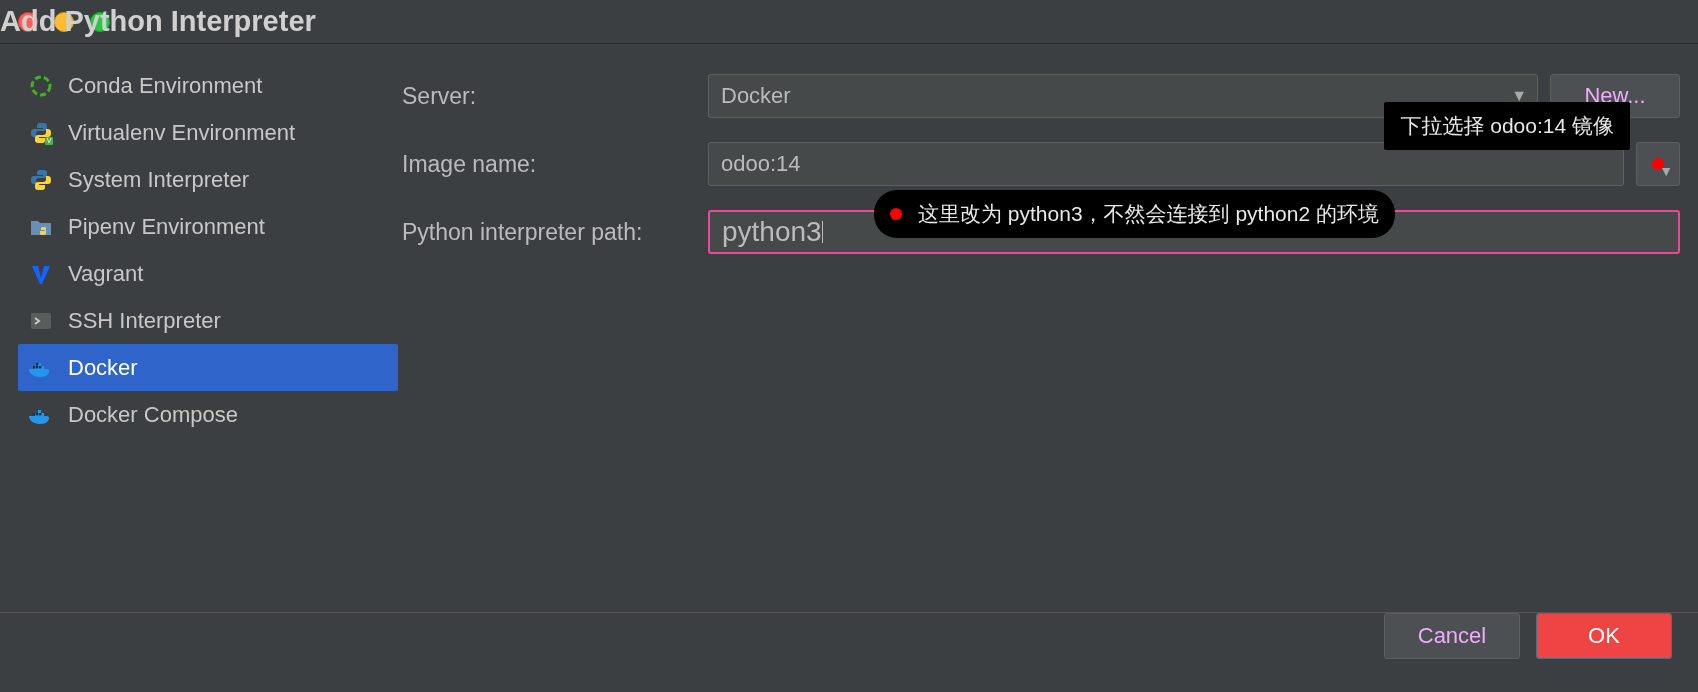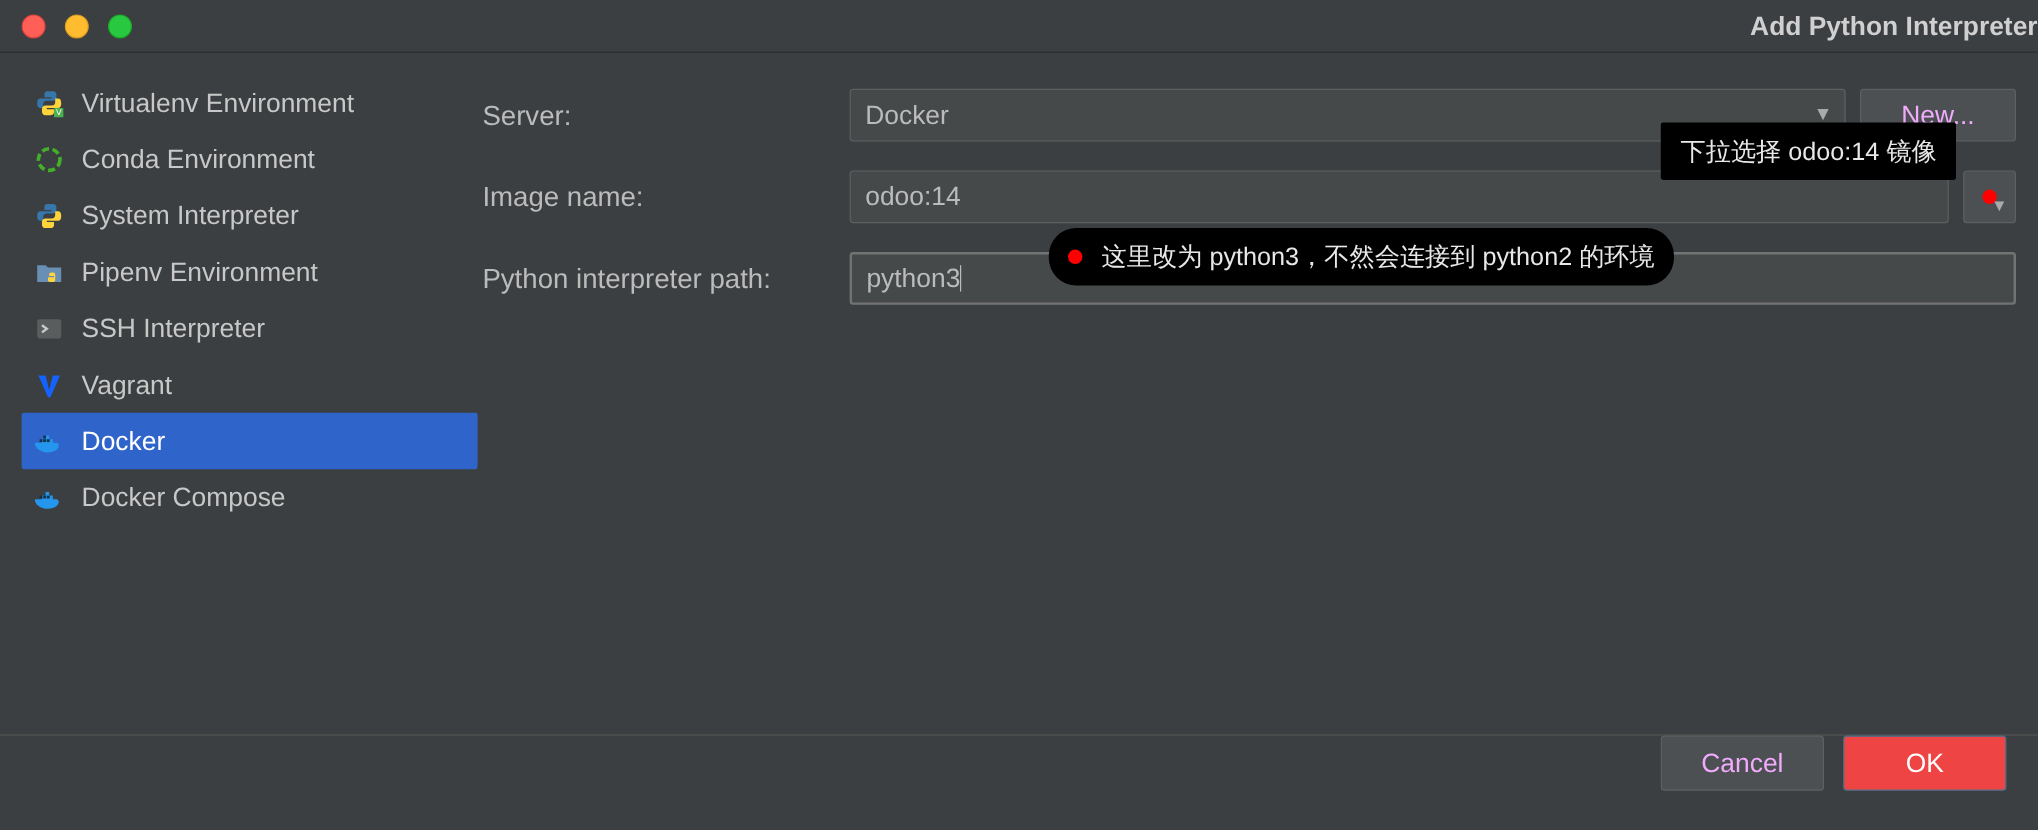--- a/index.html
+++ b/index.html
@@ -21,22 +21,22 @@
   }
   .traffic .dot {
     width: 20px; height: 20px; border-radius: 50%;
   }
   .dot.red    { background: #ff5f57; border: 1px solid #e0443e; }
   .dot.yellow { background: #febc2e; border: 1px solid #d89d22; }
   .dot.green  { background: #28c840; border: 1px solid #1aab29; }
   .title-text {
     position: absolute;
     left: 0; right: 0;
-    text-align: right;
-    font-size: 22px;
+    text-align: left;
+    font-size: 29px;
     font-weight: 600;
     color: #d0d0d0;
     pointer-events: none;
   }
 
   .body-wrap {
     position: absolute;
     top: 44px; left: 0; right: 0; bottom: 0;
     background: #3c3f41;
   }
@@ -125,24 +125,24 @@
   }
   .btn.primary {
     background: #ef4444;
     border-color: #4c708c;
     color: #ffffff;
   }
   .text-input {
     flex: 1;
     height: 44px;
     background: #45494a;
-    border: 2px solid #737373;
+    border: 2px solid #ec4899;
     border-radius: 3px;
     padding: 0 12px;
-    font-size: 22px;
+    font-size: 28px;
     color: #bbbbbb;
     outline: none;
   }
   .caret {
     display:inline-block;
     width: 1px; height: 22px;
     background:#bbbbbb;
     vertical-align: middle;
   }
 
@@ -206,75 +206,75 @@
 
 <div class="body-wrap">
 
   <div class="content">
 
     <div class="sidebar">
 
       <div class="sidebar-item">
         <span class="icon">
           <svg viewBox="0 0 24 24" width="24" height="24">
+              <circle cx="12" cy="12" r="9" fill="none" stroke="#43b02a" stroke-width="3" stroke-dasharray="6 3"></circle>
+            </svg>
+        </span>
+        <span>Conda Environment</span>
+      </div>
+
+      <div class="sidebar-item">
+        <span class="icon">
+          <svg viewBox="0 0 24 24" width="24" height="24">
               <path fill="#3776ab" d="M11 2c-3 0-3 2-3 3v2h6v1H5c-2 0-3 1-3 4s1 4 3 4h2v-3c0-2 1-3 3-3h5c2 0 3-1 3-3V5c0-2-1-3-3-3h-4z"></path>
               <path fill="#ffd43b" d="M13 22c3 0 3-2 3-3v-2h-6v-1h9c2 0 3-1 3-4s-1-4-3-4h-2v3c0 2-1 3-3 3H9c-2 0-3 1-3 3v2c0 2 1 3 3 3h4z"></path>
               <rect x="16" y="16" width="8" height="8" fill="#4caf50" rx="1"></rect>
               <text x="20" y="22" font-size="7" fill="#fff" text-anchor="middle">V</text>
             </svg>
         </span>
         <span>Virtualenv Environment</span>
       </div>
 
       <div class="sidebar-item">
         <span class="icon">
           <svg viewBox="0 0 24 24" width="24" height="24">
-              <circle cx="12" cy="12" r="9" fill="none" stroke="#43b02a" stroke-width="3" stroke-dasharray="6 3"></circle>
-            </svg>
-        </span>
-        <span>Conda Environment</span>
-      </div>
-
-      <div class="sidebar-item">
-        <span class="icon">
-          <svg viewBox="0 0 24 24" width="24" height="24">
               <path fill="#3776ab" d="M11 2c-3 0-3 2-3 3v2h6v1H5c-2 0-3 1-3 4s1 4 3 4h2v-3c0-2 1-3 3-3h5c2 0 3-1 3-3V5c0-2-1-3-3-3h-4z"></path>
               <path fill="#ffd43b" d="M13 22c3 0 3-2 3-3v-2h-6v-1h9c2 0 3-1 3-4s-1-4-3-4h-2v3c0 2-1 3-3 3H9c-2 0-3 1-3 3v2c0 2 1 3 3 3h4z"></path>
             </svg>
         </span>
         <span>System Interpreter</span>
       </div>
 
       <div class="sidebar-item">
         <span class="icon">
           <svg viewBox="0 0 24 24" width="24" height="24">
               <path fill="#6a8fb5" d="M2 6h7l2 2h11v12H2z"></path>
               <path fill="#ffd43b" d="M14 12c-2 0-2 1-2 2v1h4v1h-5v2c0 1 0 2 2 2h2c2 0 2-1 2-2v-4c0-1 0-2-2-2h-1z"></path>
             </svg>
         </span>
         <span>Pipenv Environment</span>
       </div>
 
       <div class="sidebar-item">
         <span class="icon">
           <svg viewBox="0 0 24 24" width="24" height="24">
+              <path fill="#1563ff" d="M3 4h6l3 12 3-12h6l-8 18h-2z"></path>
+            </svg>
+        </span>
+        <span>Vagrant</span>
+      </div>
+
+      <div class="sidebar-item">
+        <span class="icon">
+          <svg viewBox="0 0 24 24" width="24" height="24">
               <rect x="2" y="4" width="20" height="16" rx="2" fill="#5a5d5e"></rect>
               <path d="M6 9l4 3-4 3" stroke="#c8c8c8" stroke-width="2" fill="none"></path>
             </svg>
         </span>
         <span>SSH Interpreter</span>
-      </div>
-
-      <div class="sidebar-item">
-        <span class="icon">
-          <svg viewBox="0 0 24 24" width="24" height="24">
-              <path fill="#1563ff" d="M3 4h6l3 12 3-12h6l-8 18h-2z"></path>
-            </svg>
-        </span>
-        <span>Vagrant</span>
       </div>
 
       <div class="sidebar-item selected">
         <span class="icon">
           <svg viewBox="0 0 24 24" width="24" height="24">
               <path fill="#2496ed" d="M3 13h3v-3h3v-3h3v3h3v3h3c1 0 2 1 2 2 0 3-3 6-9 6-7 0-11-4-11-8z"></path>
               <rect x="4" y="10" width="2.4" height="2.4" fill="#13334b"></rect>
               <rect x="7" y="10" width="2.4" height="2.4" fill="#13334b"></rect>
               <rect x="10" y="10" width="2.4" height="2.4" fill="#13334b"></rect>
               <rect x="7" y="7" width="2.4" height="2.4" fill="#13334b"></rect>

